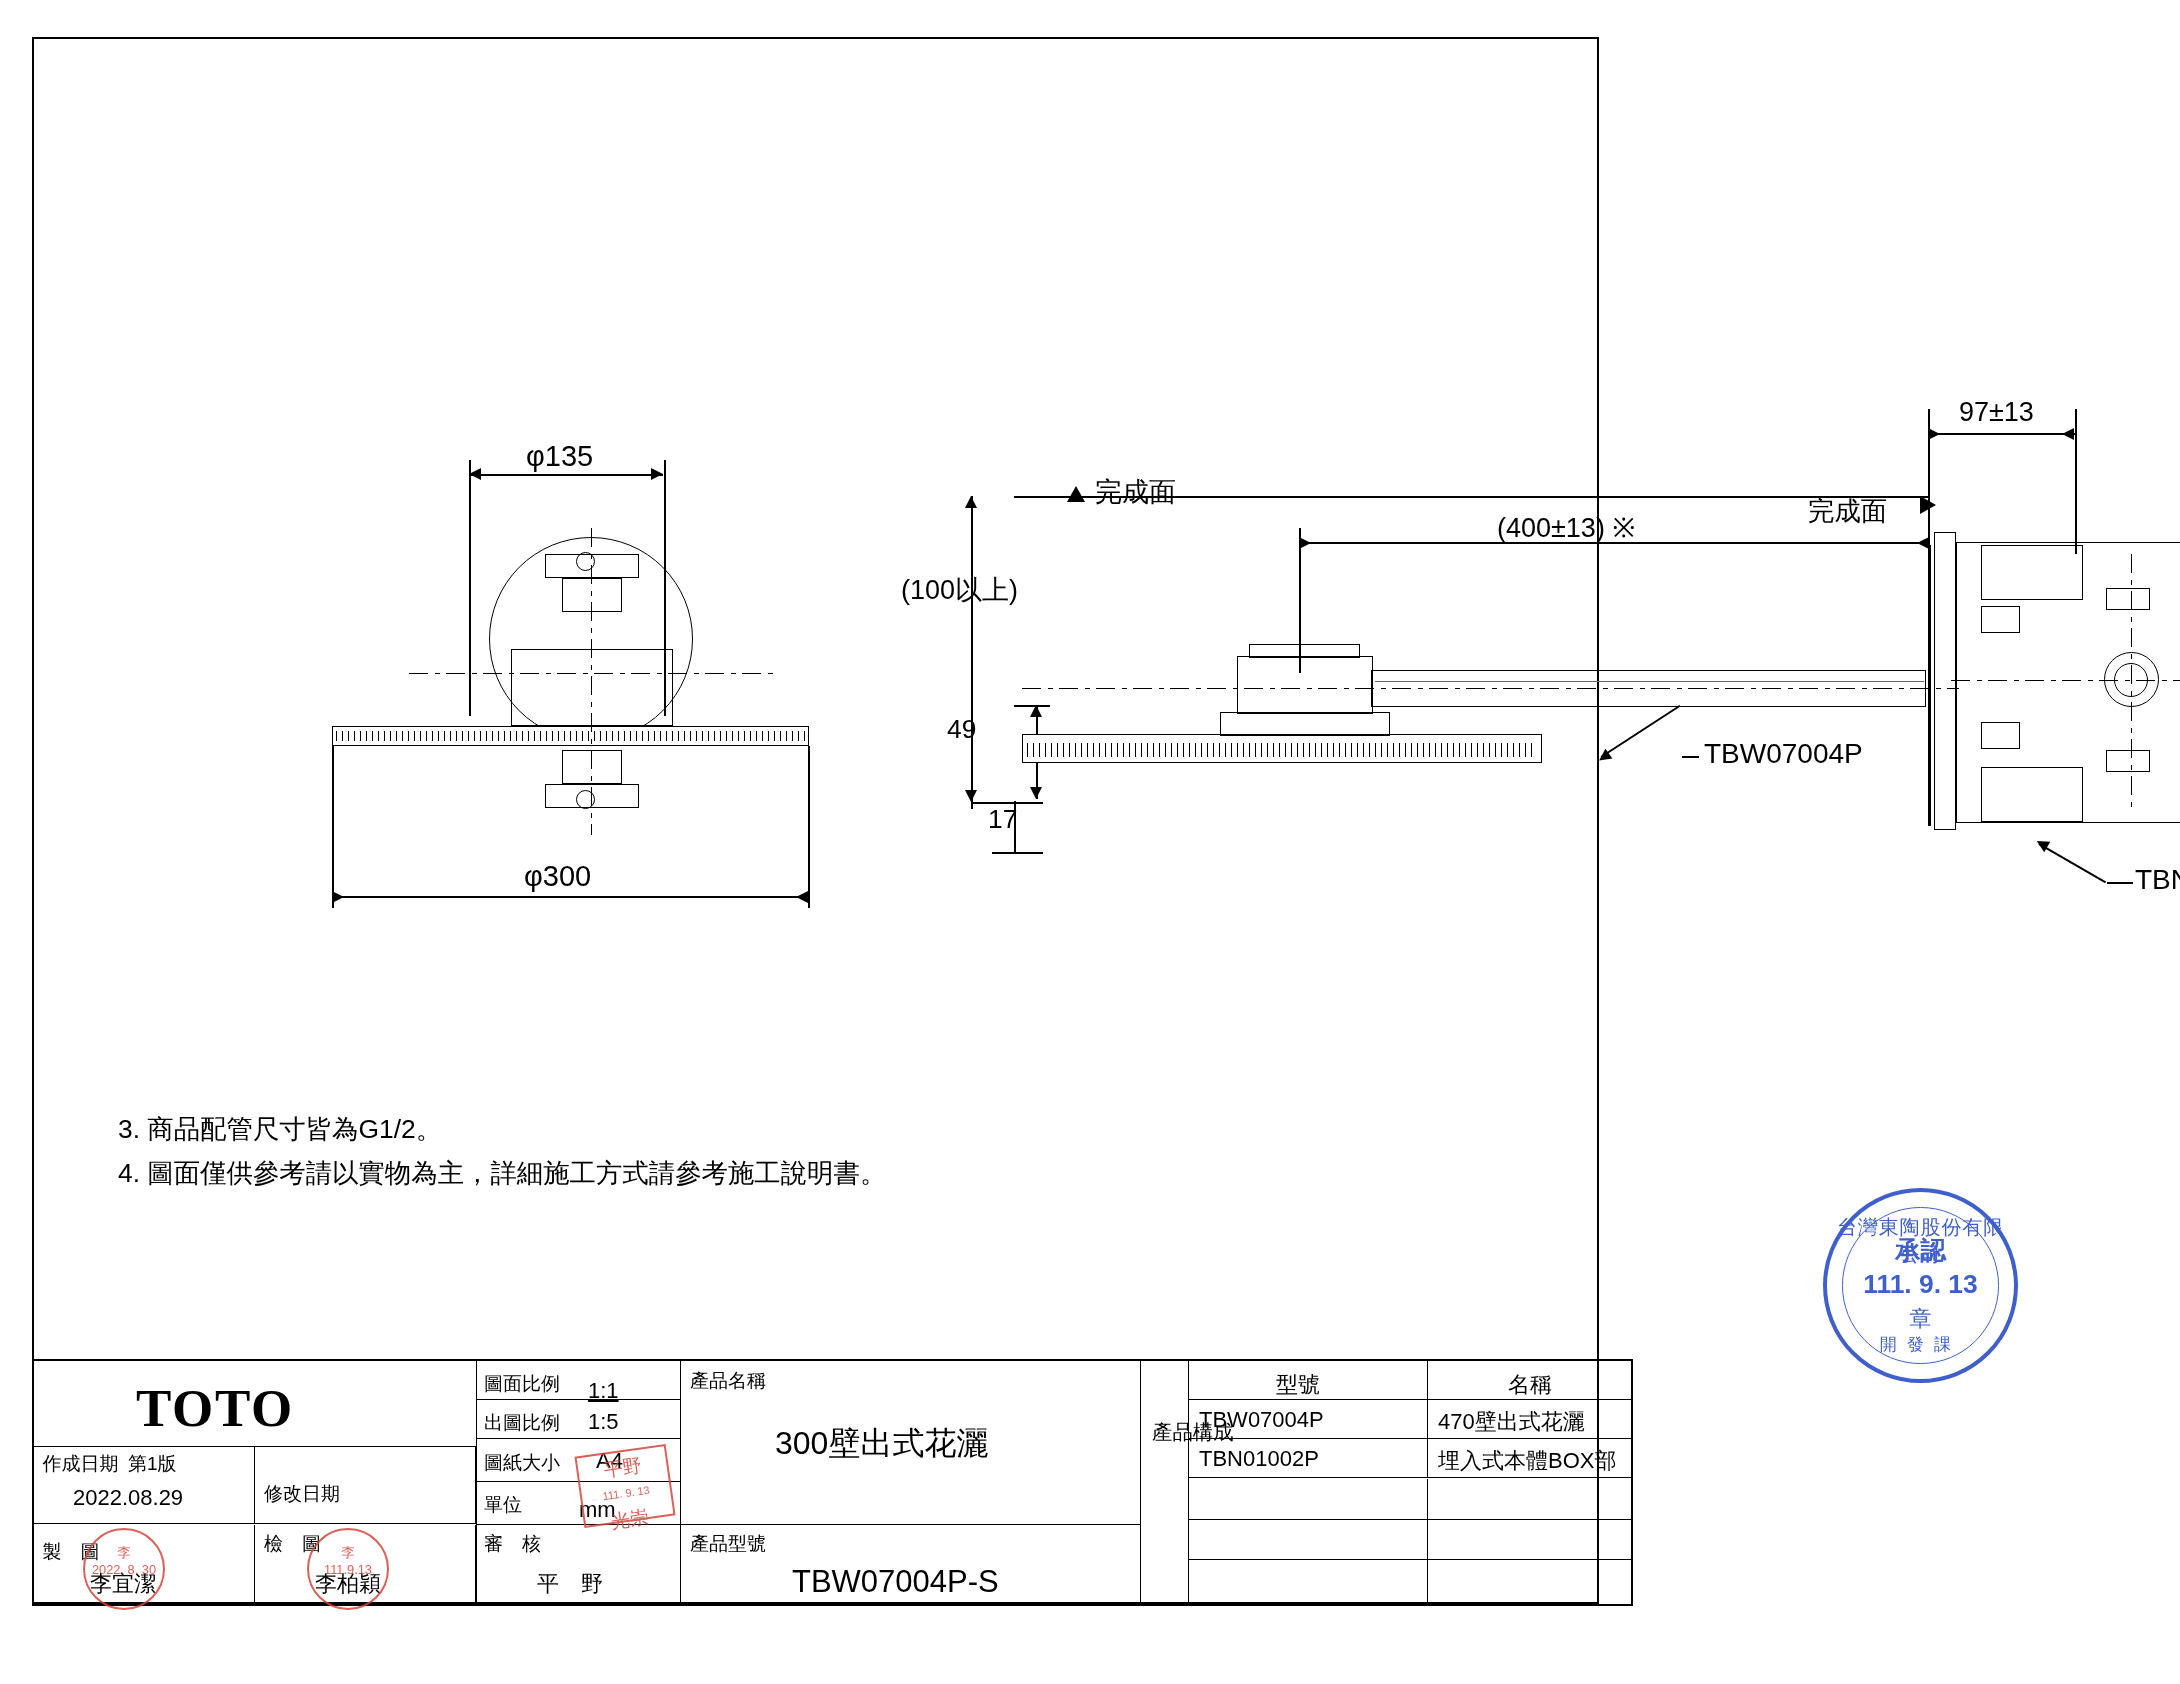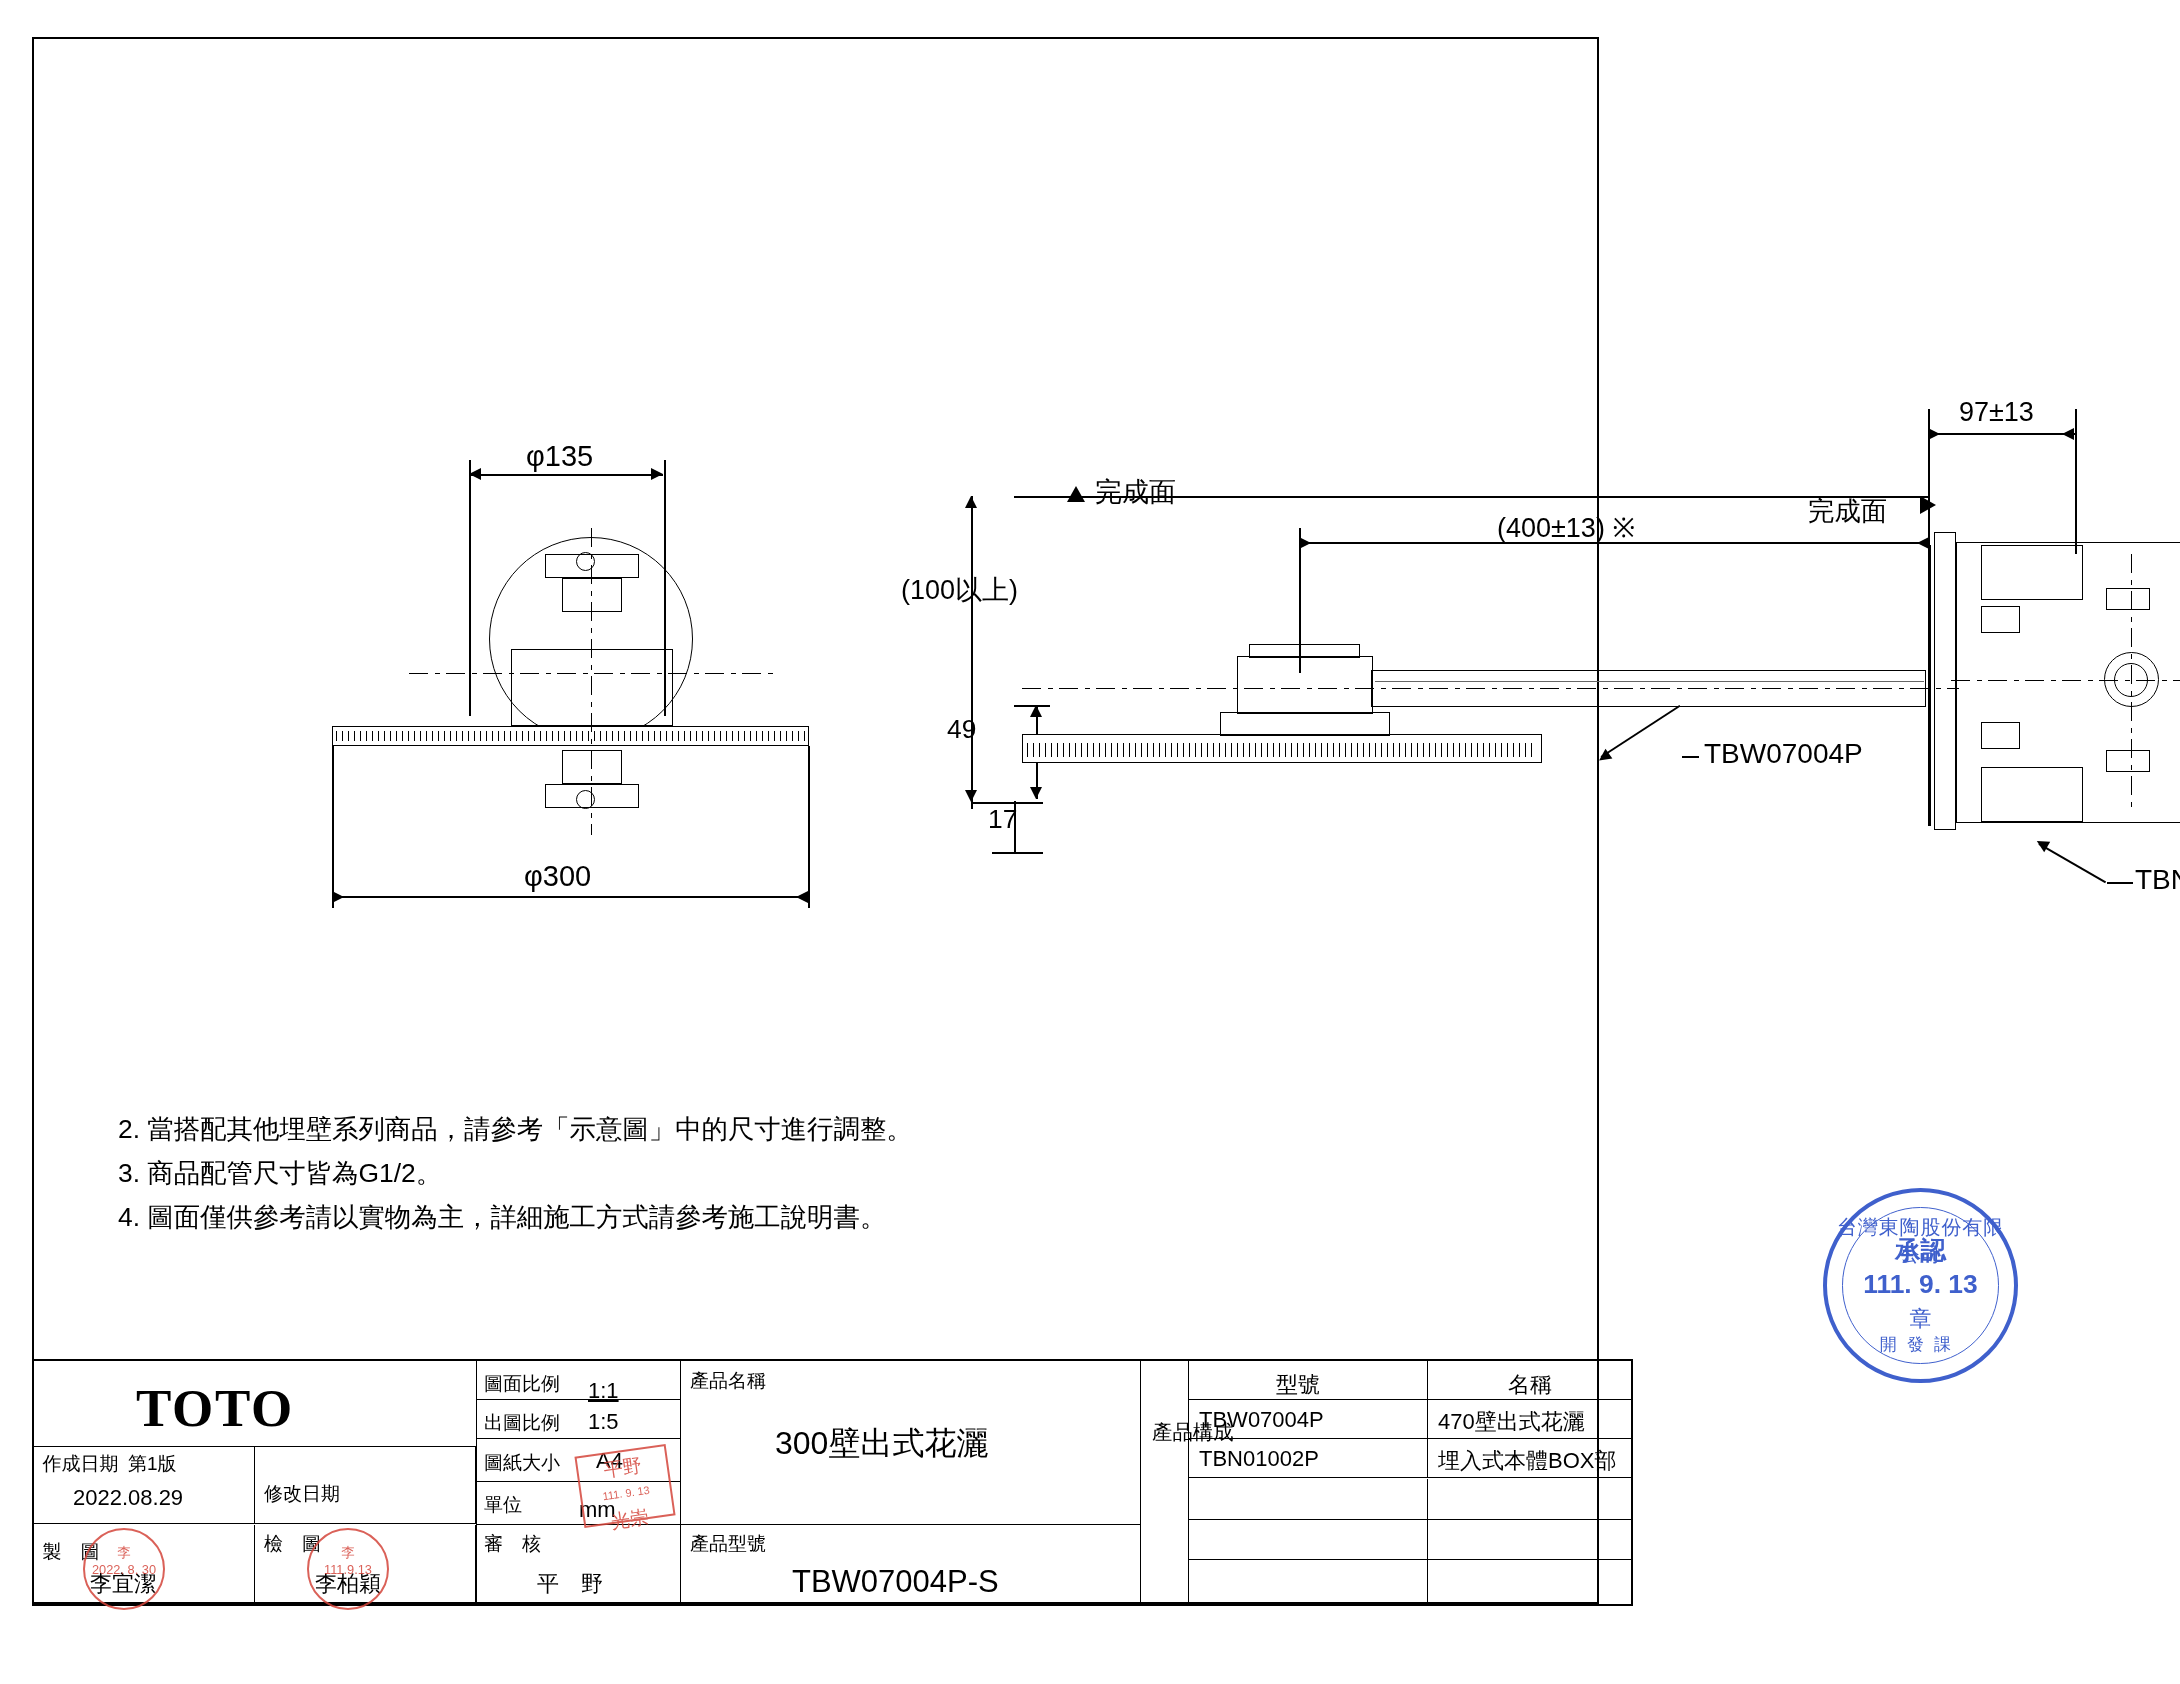--- a/index.html
+++ b/index.html
@@ -260,21 +260,20 @@
   <div class="centerline" style="left:1951px;top:680px;width:230px;"></div>
   <div class="centerlineV" style="left:2131px;top:554px;height:256px;"></div>
 
   <div class="lineH" style="left:2039px;top:843px;width:77px;transform:rotate(30deg);transform-origin:left center;"></div>
   <div class="arrR" style="left:2036px;top:838px;transform:rotate(210deg);"></div>
   <div class="lineH" style="left:2107px;top:882px;width:25.6px;"></div>
   <div class="txt" style="left:2135px;top:864px;font-size:28px;">TBN01</div>
 </div>
 
 <div id="notes">
-  <div>2. 當搭配其他埋壁系列商品，請參考「示意圖」中的尺寸進行調整。</div>
   <div>3. 商品配管尺寸皆為G1/2。</div>
   <div>4. 圖面僅供參考請以實物為主，詳細施工方式請參考施工說明書。</div>
 </div>
 
 <div id="blue-stamp">
   <div class="inner"></div>
   <div class="bs-top">台灣東陶股份有限公司</div>
   <div class="bs-ok">承認</div>
   <div class="bs-date">111. 9. 13</div>
   <div class="bs-ch">章</div>

